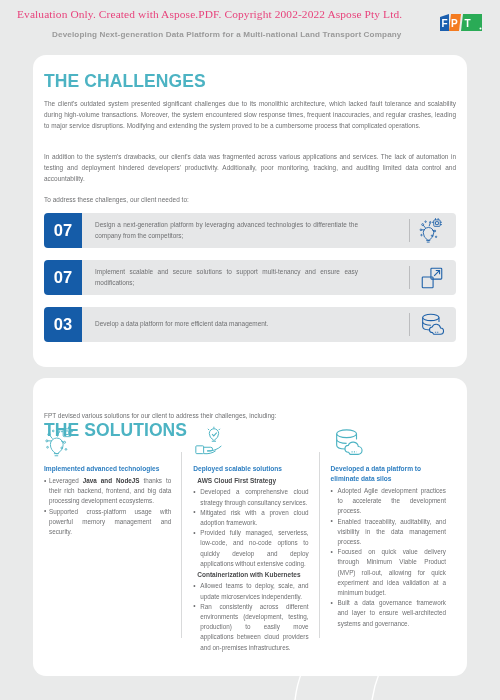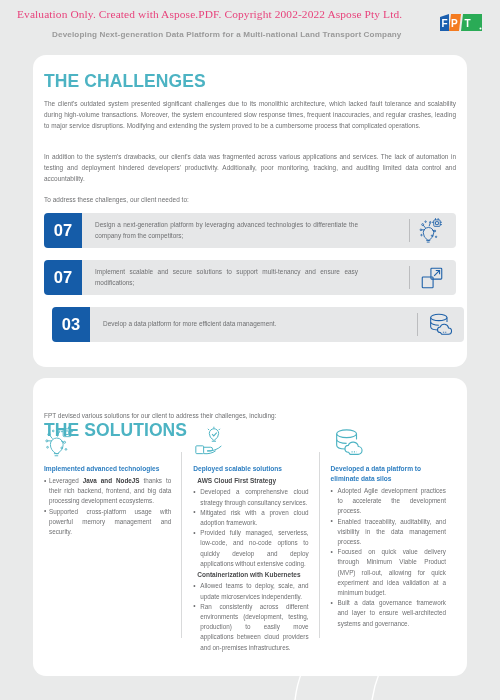--- a/index.html
+++ b/index.html
@@ -99,21 +99,21 @@
   .challenge-row {
     position: absolute;
     left: 11px;
     width: 412px;
     height: 35px;
     display: flex;
     align-items: stretch;
   }
   .row-1 { top: 158px; }
   .row-2 { top: 205px; }
-  .row-3 { top: 252px; margin-left: 8px; }
+  .row-3 { top: 252px; }
 
   .num-block {
     width: 38px;
     flex: 0 0 38px;
     background: #155ca8;
     border-radius: 4px 0 0 4px;
     display: flex;
     align-items: center;
     justify-content: center;
     color: #ffffff;

